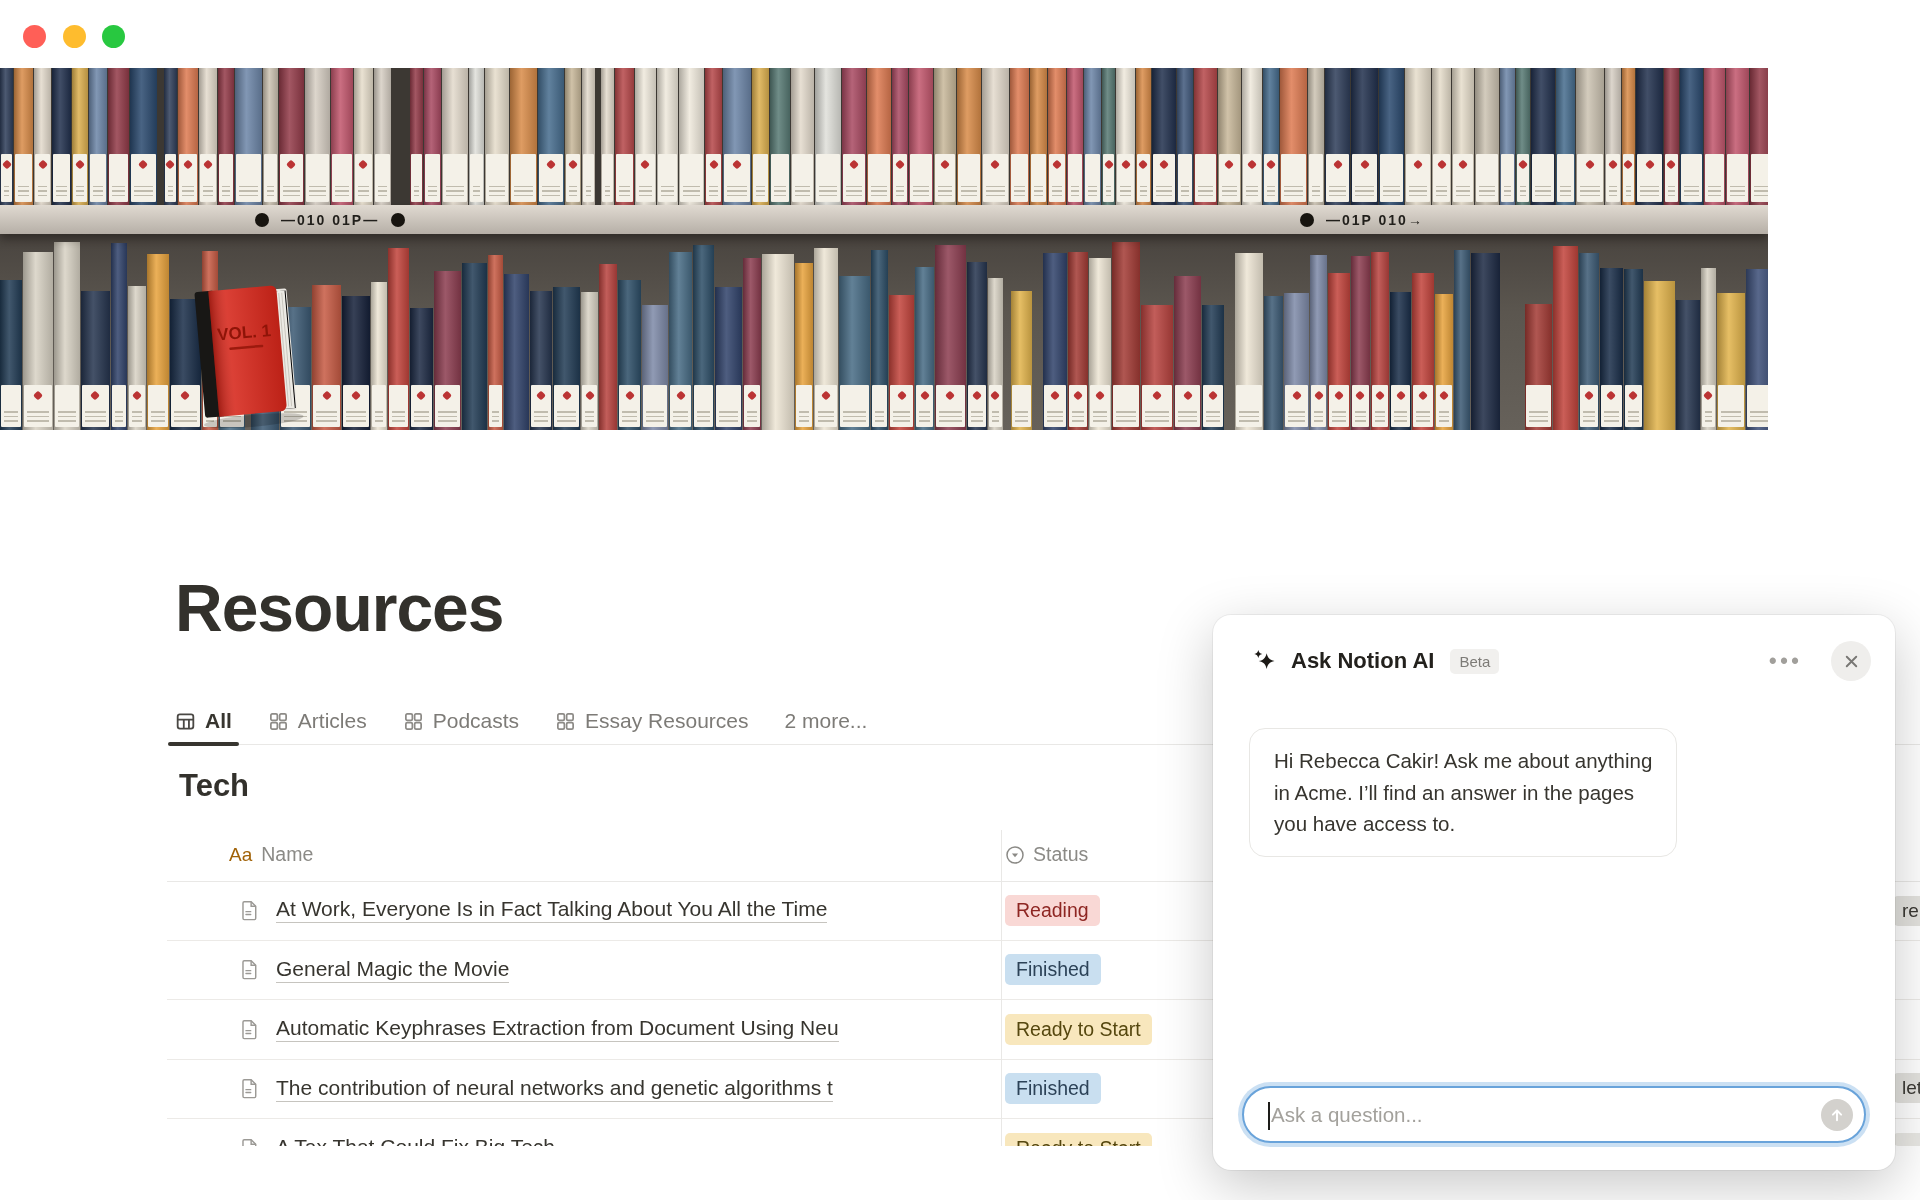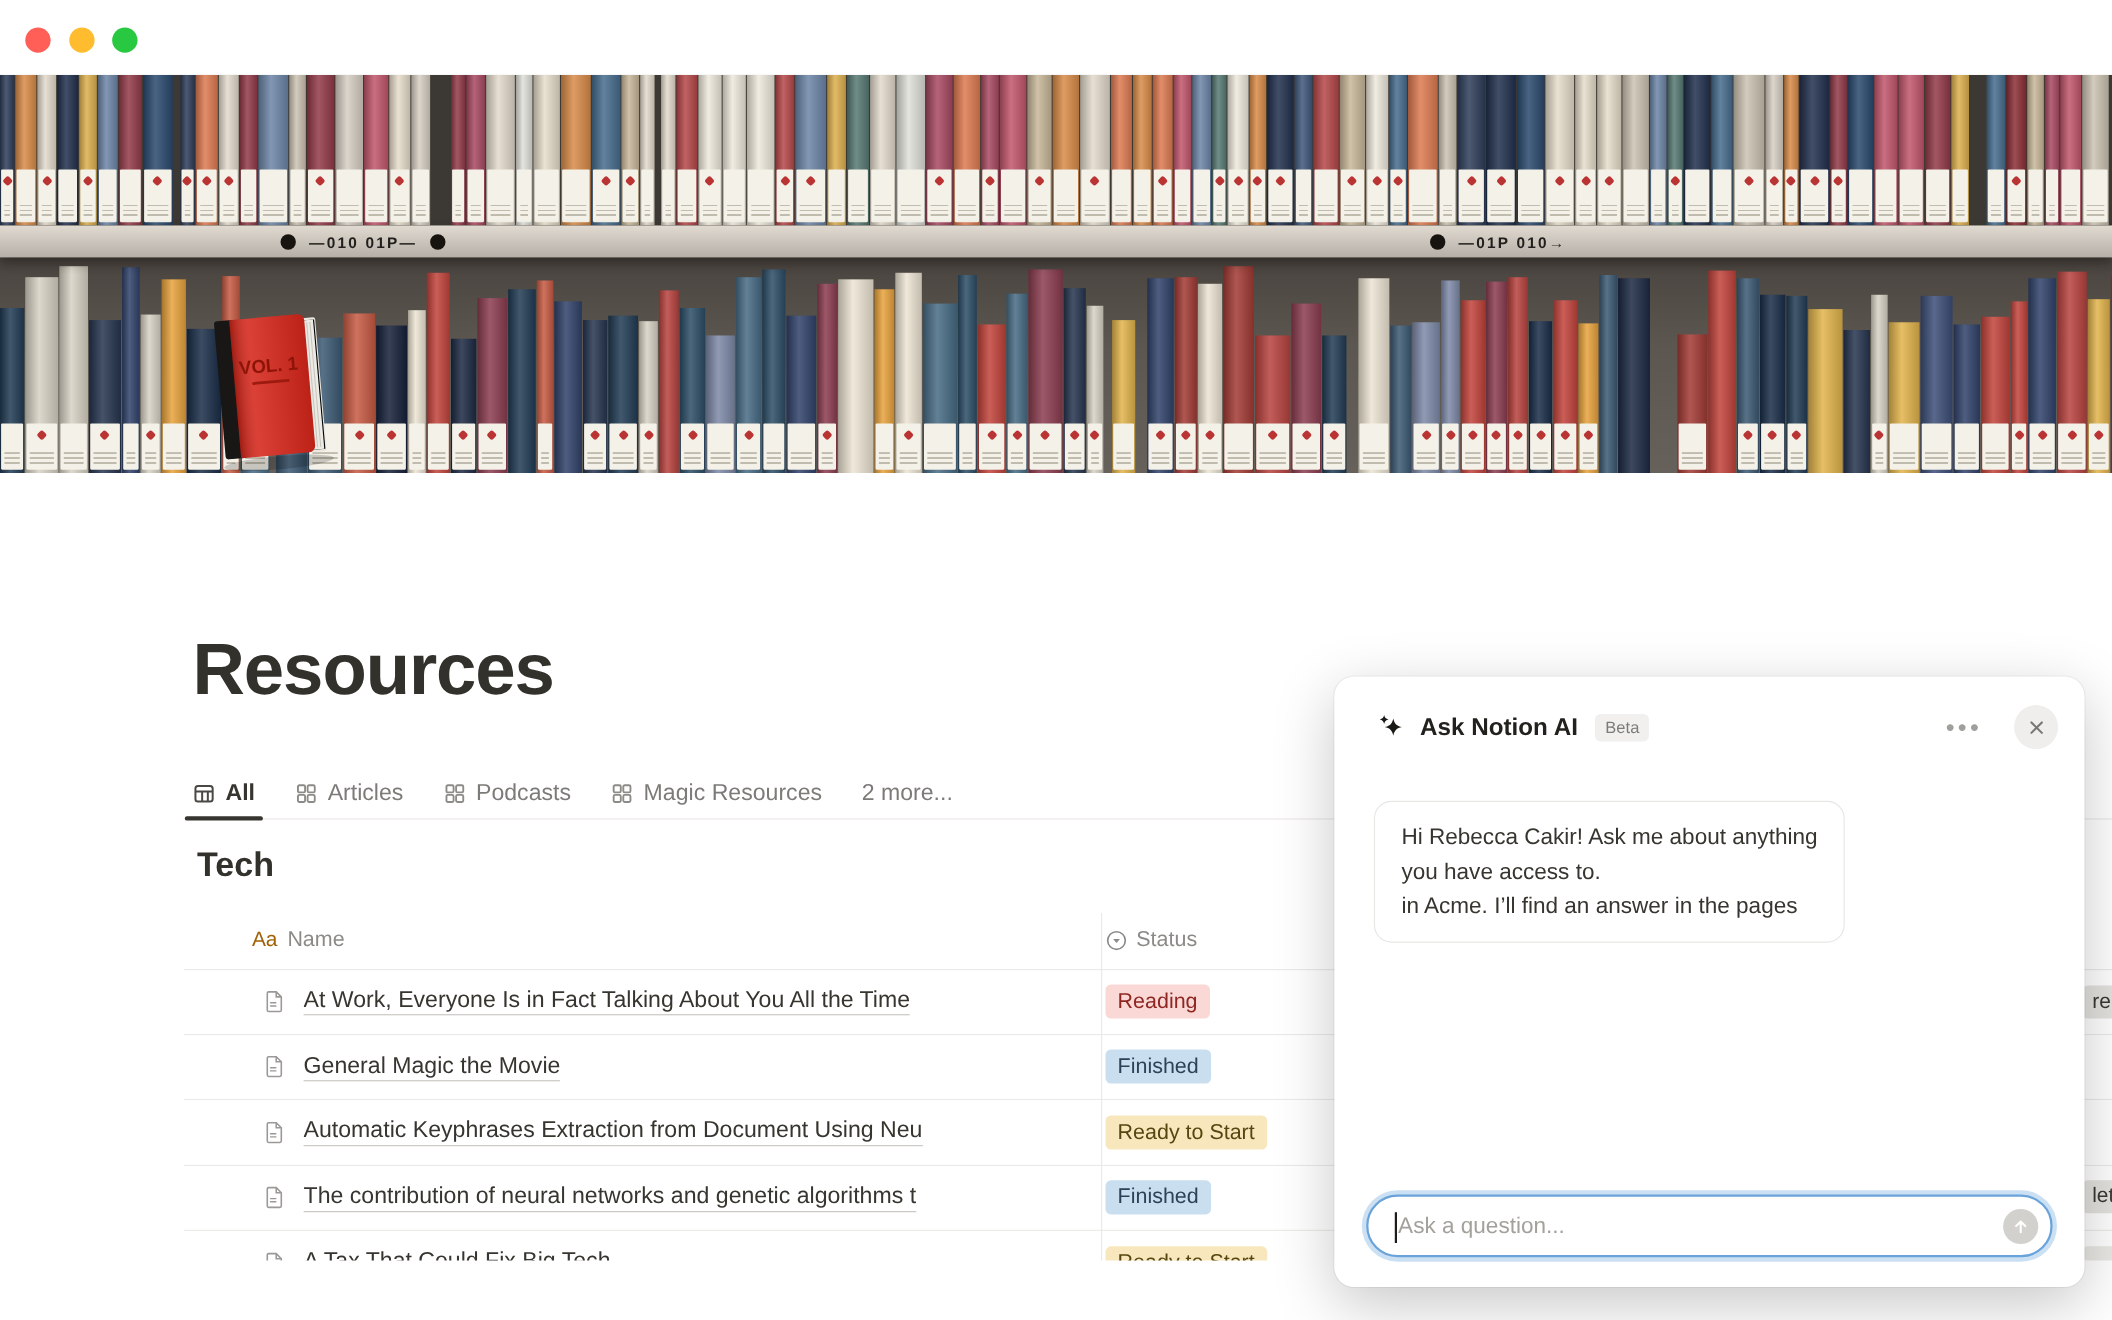--- a/index.html
+++ b/index.html
@@ -7,21 +7,21 @@
           font-family:"Liberation Sans",sans-serif;color:#37352f;}
 
   
   .titlebar{position:absolute;left:0;top:0;width:1920px;height:68px;background:#fff;z-index:4;}
   .tl{position:absolute;top:25px;width:23px;height:23px;border-radius:50%;}
   .tl.red{left:23px;background:#ff5f57;}
   .tl.yellow{left:63px;background:#febc2e;}
   .tl.green{left:102px;background:#28c840;}
 
   
-  .cover{position:absolute;left:0;top:68px;width:1920px;height:362px;background:#57524c;overflow:hidden;z-index:1;}
+  .cover{position:absolute;left:0;top:68px;width:1768px;height:362px;background:#57524c;overflow:hidden;z-index:1;}
   .shelf-top{position:absolute;left:0;top:0;right:0;height:137px;background:#3c3833;display:flex;align-items:stretch;overflow:hidden;}
   .shelf-board{position:absolute;left:0;top:137px;right:0;height:29px;background:linear-gradient(#e0dad1,#b6afa7);
                box-shadow:0 5px 10px rgba(20,15,10,.45);z-index:2;display:flex;align-items:center;}
   .board-group{position:absolute;display:flex;align-items:center;gap:12px;font-size:14px;font-weight:bold;
                color:#211f1b;letter-spacing:2px;}
   .board-dot{width:14px;height:14px;border-radius:50%;background:#17140f;}
   .shelf-bottom{position:absolute;left:0;top:166px;right:0;height:196px;background:linear-gradient(#49443f,#5b564f 40%,#66615a);
                 display:flex;align-items:flex-end;overflow:hidden;}
   .spine{flex:0 0 auto;position:relative;background-image:linear-gradient(90deg,rgba(0,0,0,.28),rgba(255,255,255,.14) 42%,rgba(0,0,0,.18));}
   .spine .lbl{position:absolute;left:1px;right:1px;background:#f4f1e8;border-radius:1px;}
@@ -1052,21 +1052,21 @@
           <span style="display: flex;">
             <svg width="21" height="21" viewBox="0 0 22 22">
               <g fill="none" stroke="#8d8b87" stroke-width="1.8">
                 <rect x="3" y="3" width="6.8" height="6.8" rx="1.4"></rect>
                 <rect x="12.2" y="3" width="6.8" height="6.8" rx="1.4"></rect>
                 <rect x="3" y="12.2" width="6.8" height="6.8" rx="1.4"></rect>
                 <rect x="12.2" y="12.2" width="6.8" height="6.8" rx="1.4"></rect>
               </g>
             </svg>
           </span>
-          <span>Magic Resources</span>
+          <span>Essay Resources</span>
         </div>
       </div>
     <span class="tabs-more">2 more...</span>
   </div>
 
   <h2 class="section-title" style="margin:0;">Tech</h2>
 
   <div class="thead">
     <div class="th-name">
       <span class="aa">Aa</span>
@@ -1154,22 +1154,22 @@
       <span class="dots-btn">•••</span>
       <span class="close-btn">
         <svg width="19" height="19" viewBox="0 0 20 20">
             <path d="M5 5l10 10M15 5L5 15" stroke="#787774" stroke-width="2" stroke-linecap="round"></path>
           </svg>
       </span>
     </div>
     <div class="ai-body" id="aiMessages">
         <div class="bubble m1">
           <div>Hi Rebecca Cakir! Ask me about anything</div>
+          <div>in Acme. I’ll find an answer in the pages</div>
           <div>you have access to.</div>
-          <div>in Acme. I’ll find an answer in the pages</div>
         </div>
       </div>
     <div class="ask-input-wrap">
       <input class="ask-input" type="text" placeholder="Ask a question..." style="">
       <span class="caret"></span>
       <span class="send-btn">
         <svg width="18" height="18" viewBox="0 0 24 24">
             <path d="M12 19V6M6.5 11.5L12 6l5.5 5.5" stroke="#fff" stroke-width="2.6" fill="none" stroke-linecap="round" stroke-linejoin="round"></path>
           </svg>
       </span>

